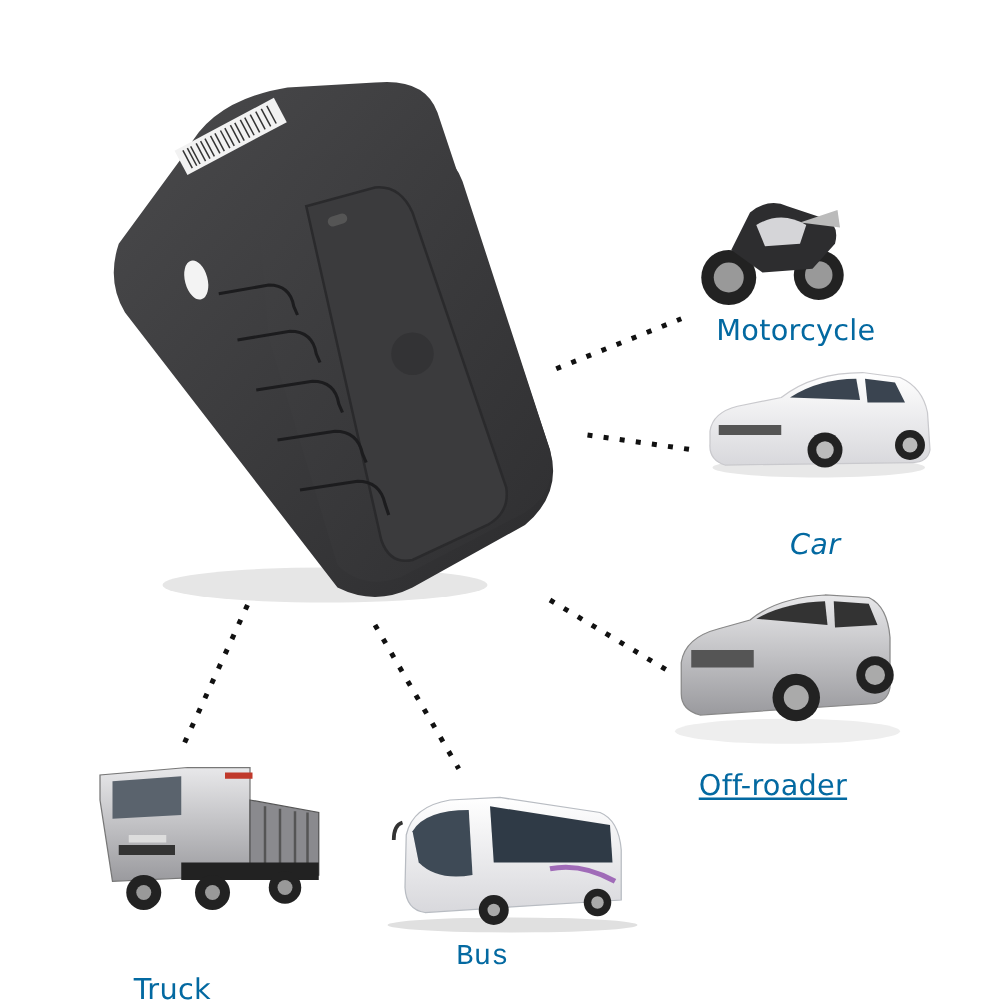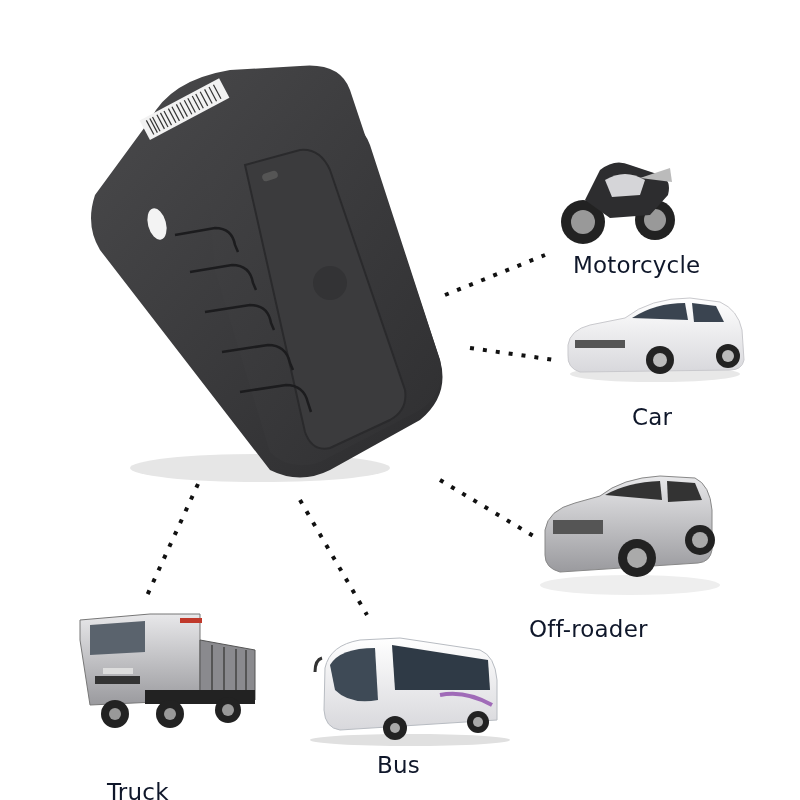--- a/index.html
+++ b/index.html
@@ -1,17 +1,17 @@
 <!DOCTYPE html>
 <html><head>
 <meta charset="utf-8">
 <style>
   html, body { margin:0; padding:0; background:#ffffff; }
   body { width:800px; height:800px; position:relative; overflow:hidden; font-family:"DejaVu Sans", sans-serif; }
-  .label { position:absolute; color:#0f172a; font-size:23px; font-family:"DejaVu Sans", sans-serif; font-weight:500; letter-spacing:0.2px; white-space:nowrap; }
+  .label { position:absolute; color:#0369a1; font-size:23px; font-family:"DejaVu Sans", sans-serif; font-weight:500; letter-spacing:0.2px; white-space:nowrap; }
   svg { position:absolute; left:0; top:0; }
 </style>
 </head>
 <body>
 
 <svg width="800" height="800" viewBox="0 0 800 800">
   <defs>
     <linearGradient id="devBody" x1="0" y1="0" x2="1" y2="1">
       <stop offset="0" stop-color="#4a4a4c"></stop>
       <stop offset="1" stop-color="#2c2c2e"></stop>
@@ -151,16 +151,16 @@
     <path d="M440,695 Q465,690 492,705" stroke="#a06bb8" stroke-width="4" fill="none"></path>
     <circle cx="395" cy="728" r="12" fill="#222"></circle>
       <circle cx="395" cy="728" r="5" fill="#aaa"></circle>
     <circle cx="478" cy="722" r="11" fill="#222"></circle>
       <circle cx="478" cy="722" r="5" fill="#aaa"></circle>
     <path d="M322,658 Q315,660 315,672" stroke="#333" stroke-width="3" fill="none"></path>
   </g>
 </svg>
 
 <div class="label" style="left:573px; top:252px;">Motorcycle</div>
-<div class="label" style="left:632px; top:404px;">Car</div>
-<div class="label" style="left:529px; top:616px;">Off-roader</div>
+<div class="label" style="left:632px; top:423px;font-style:italic;">Car</div>
+<div class="label" style="left:559px; top:616px;text-decoration:underline;">Off-roader</div>
 <div class="label" style="left:107px; top:779px;">Truck</div>
-<div class="label" style="left:377px; top:752px;">Bus</div>
+<div class="label" style="left:365px; top:752px;font-family:Liberation Mono, monospace;">Bus</div>
 
 </body></html>

